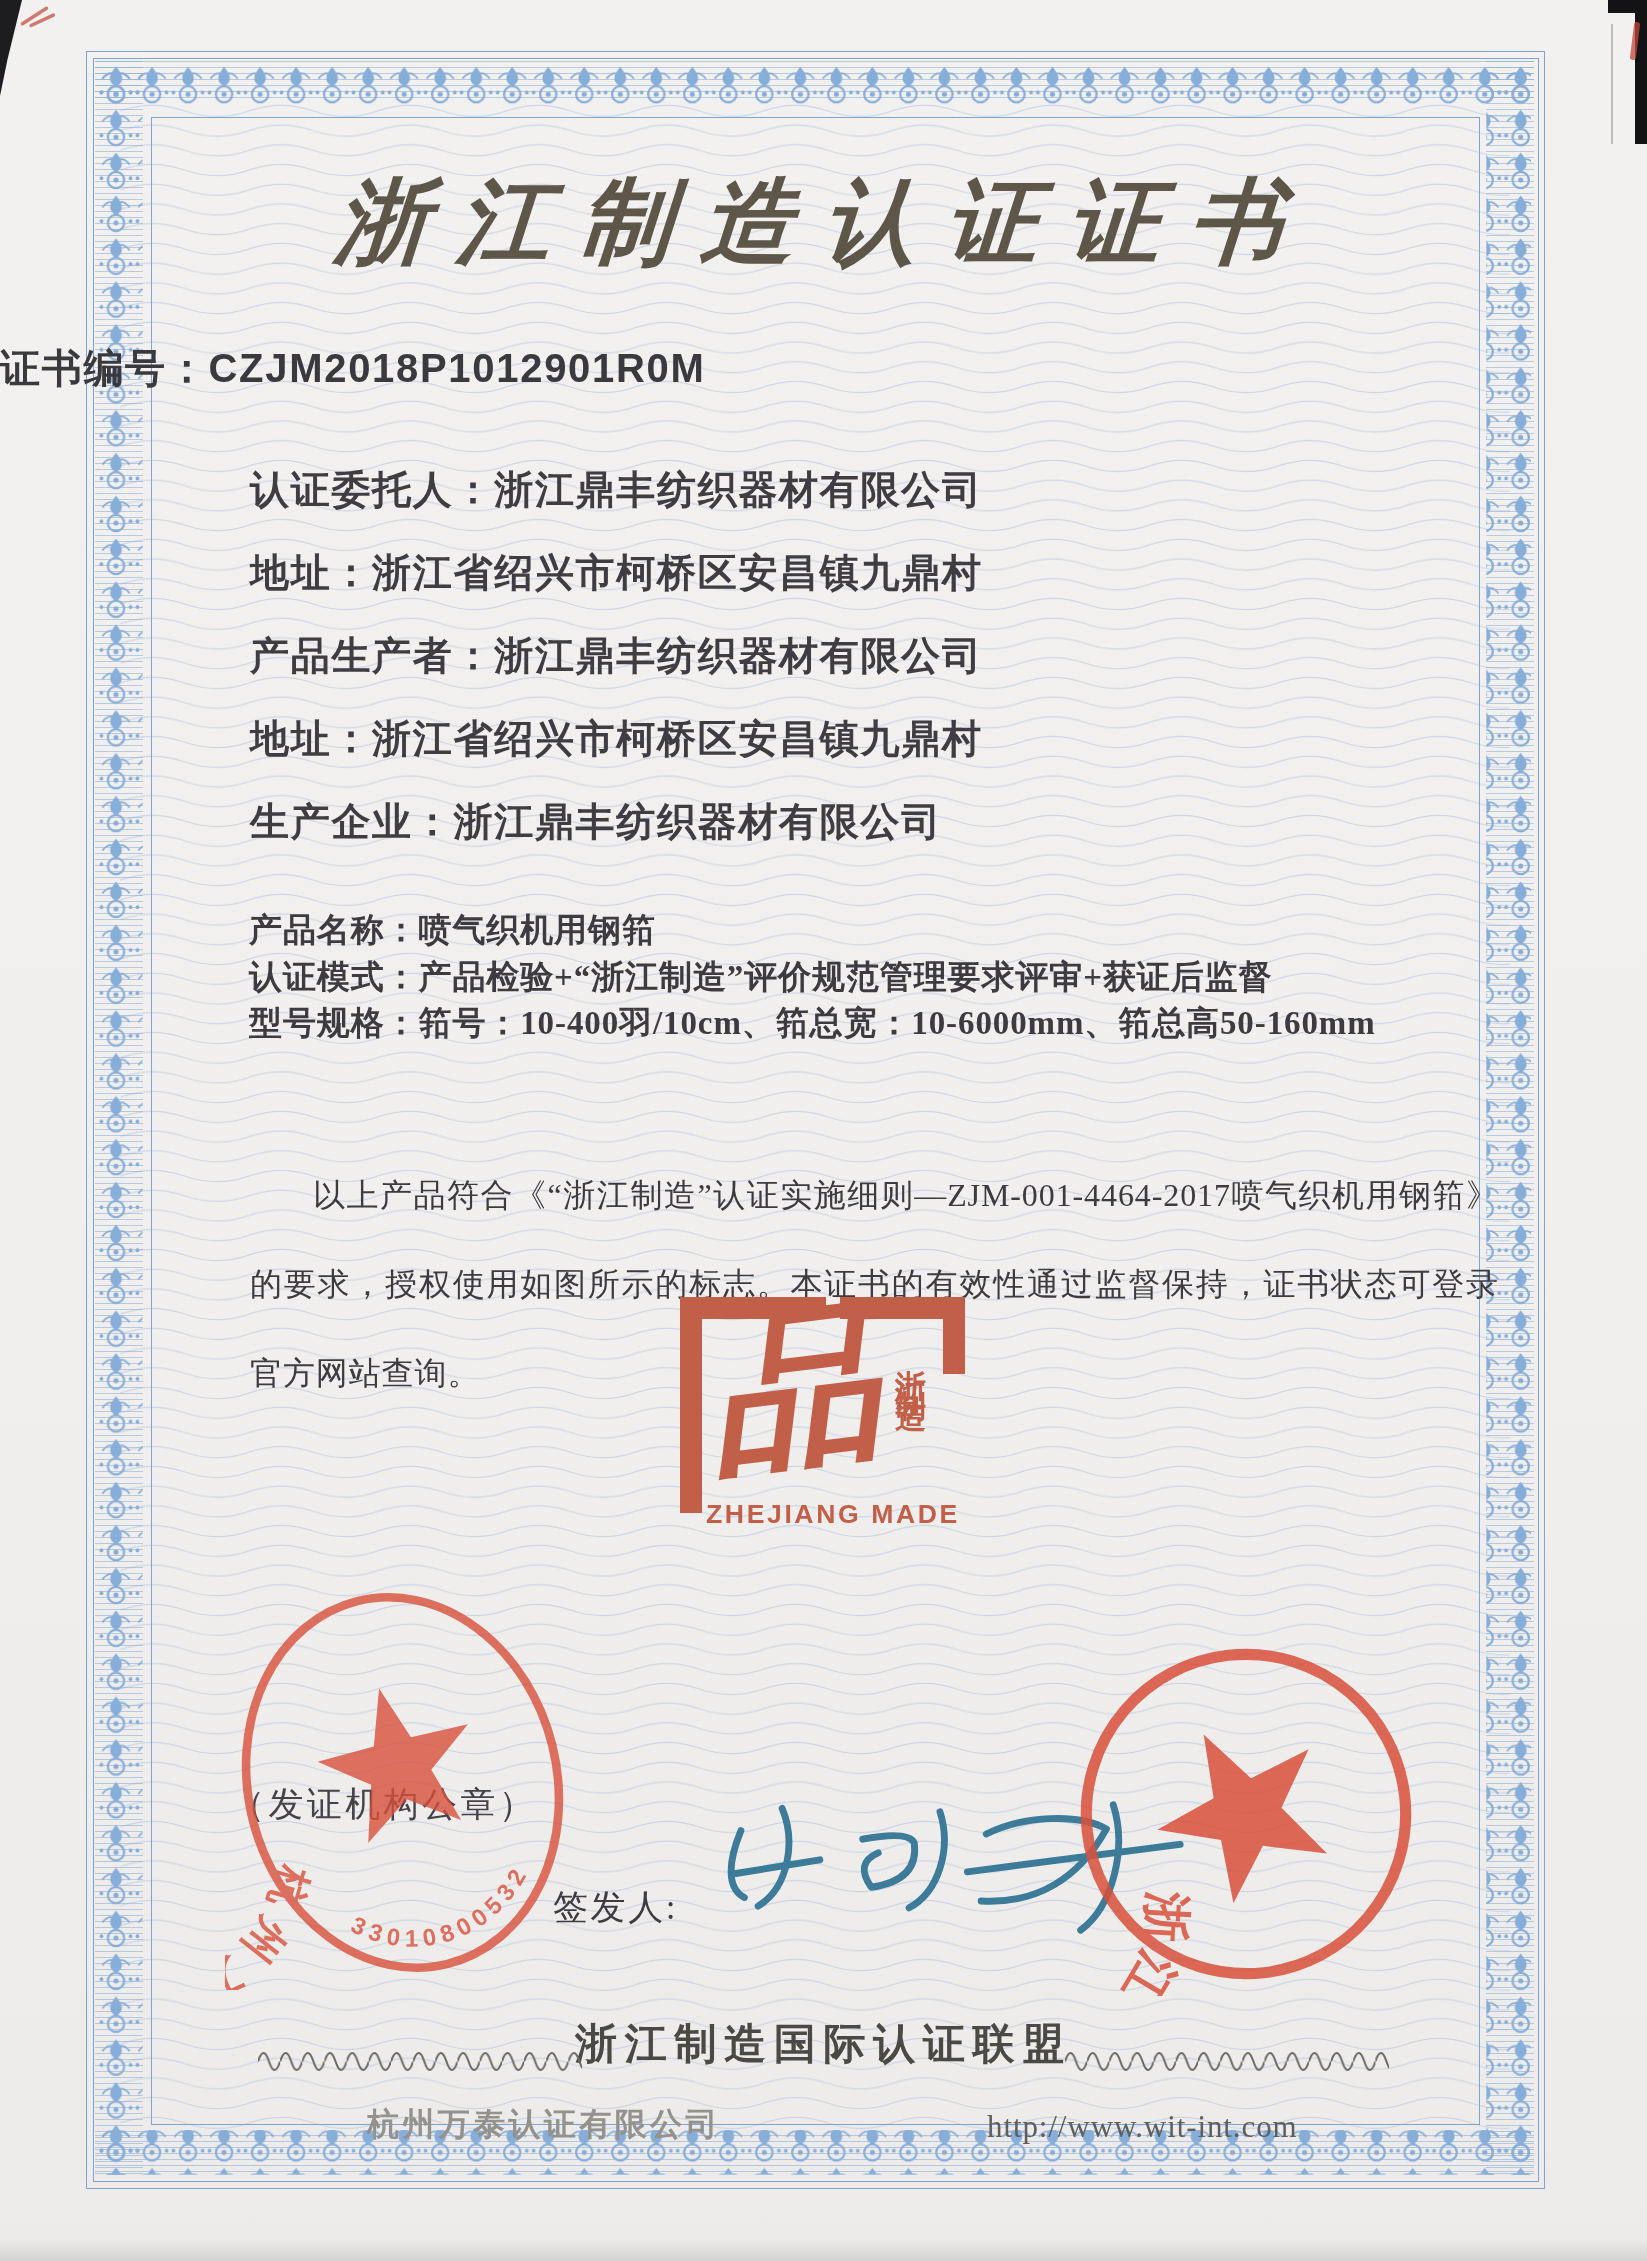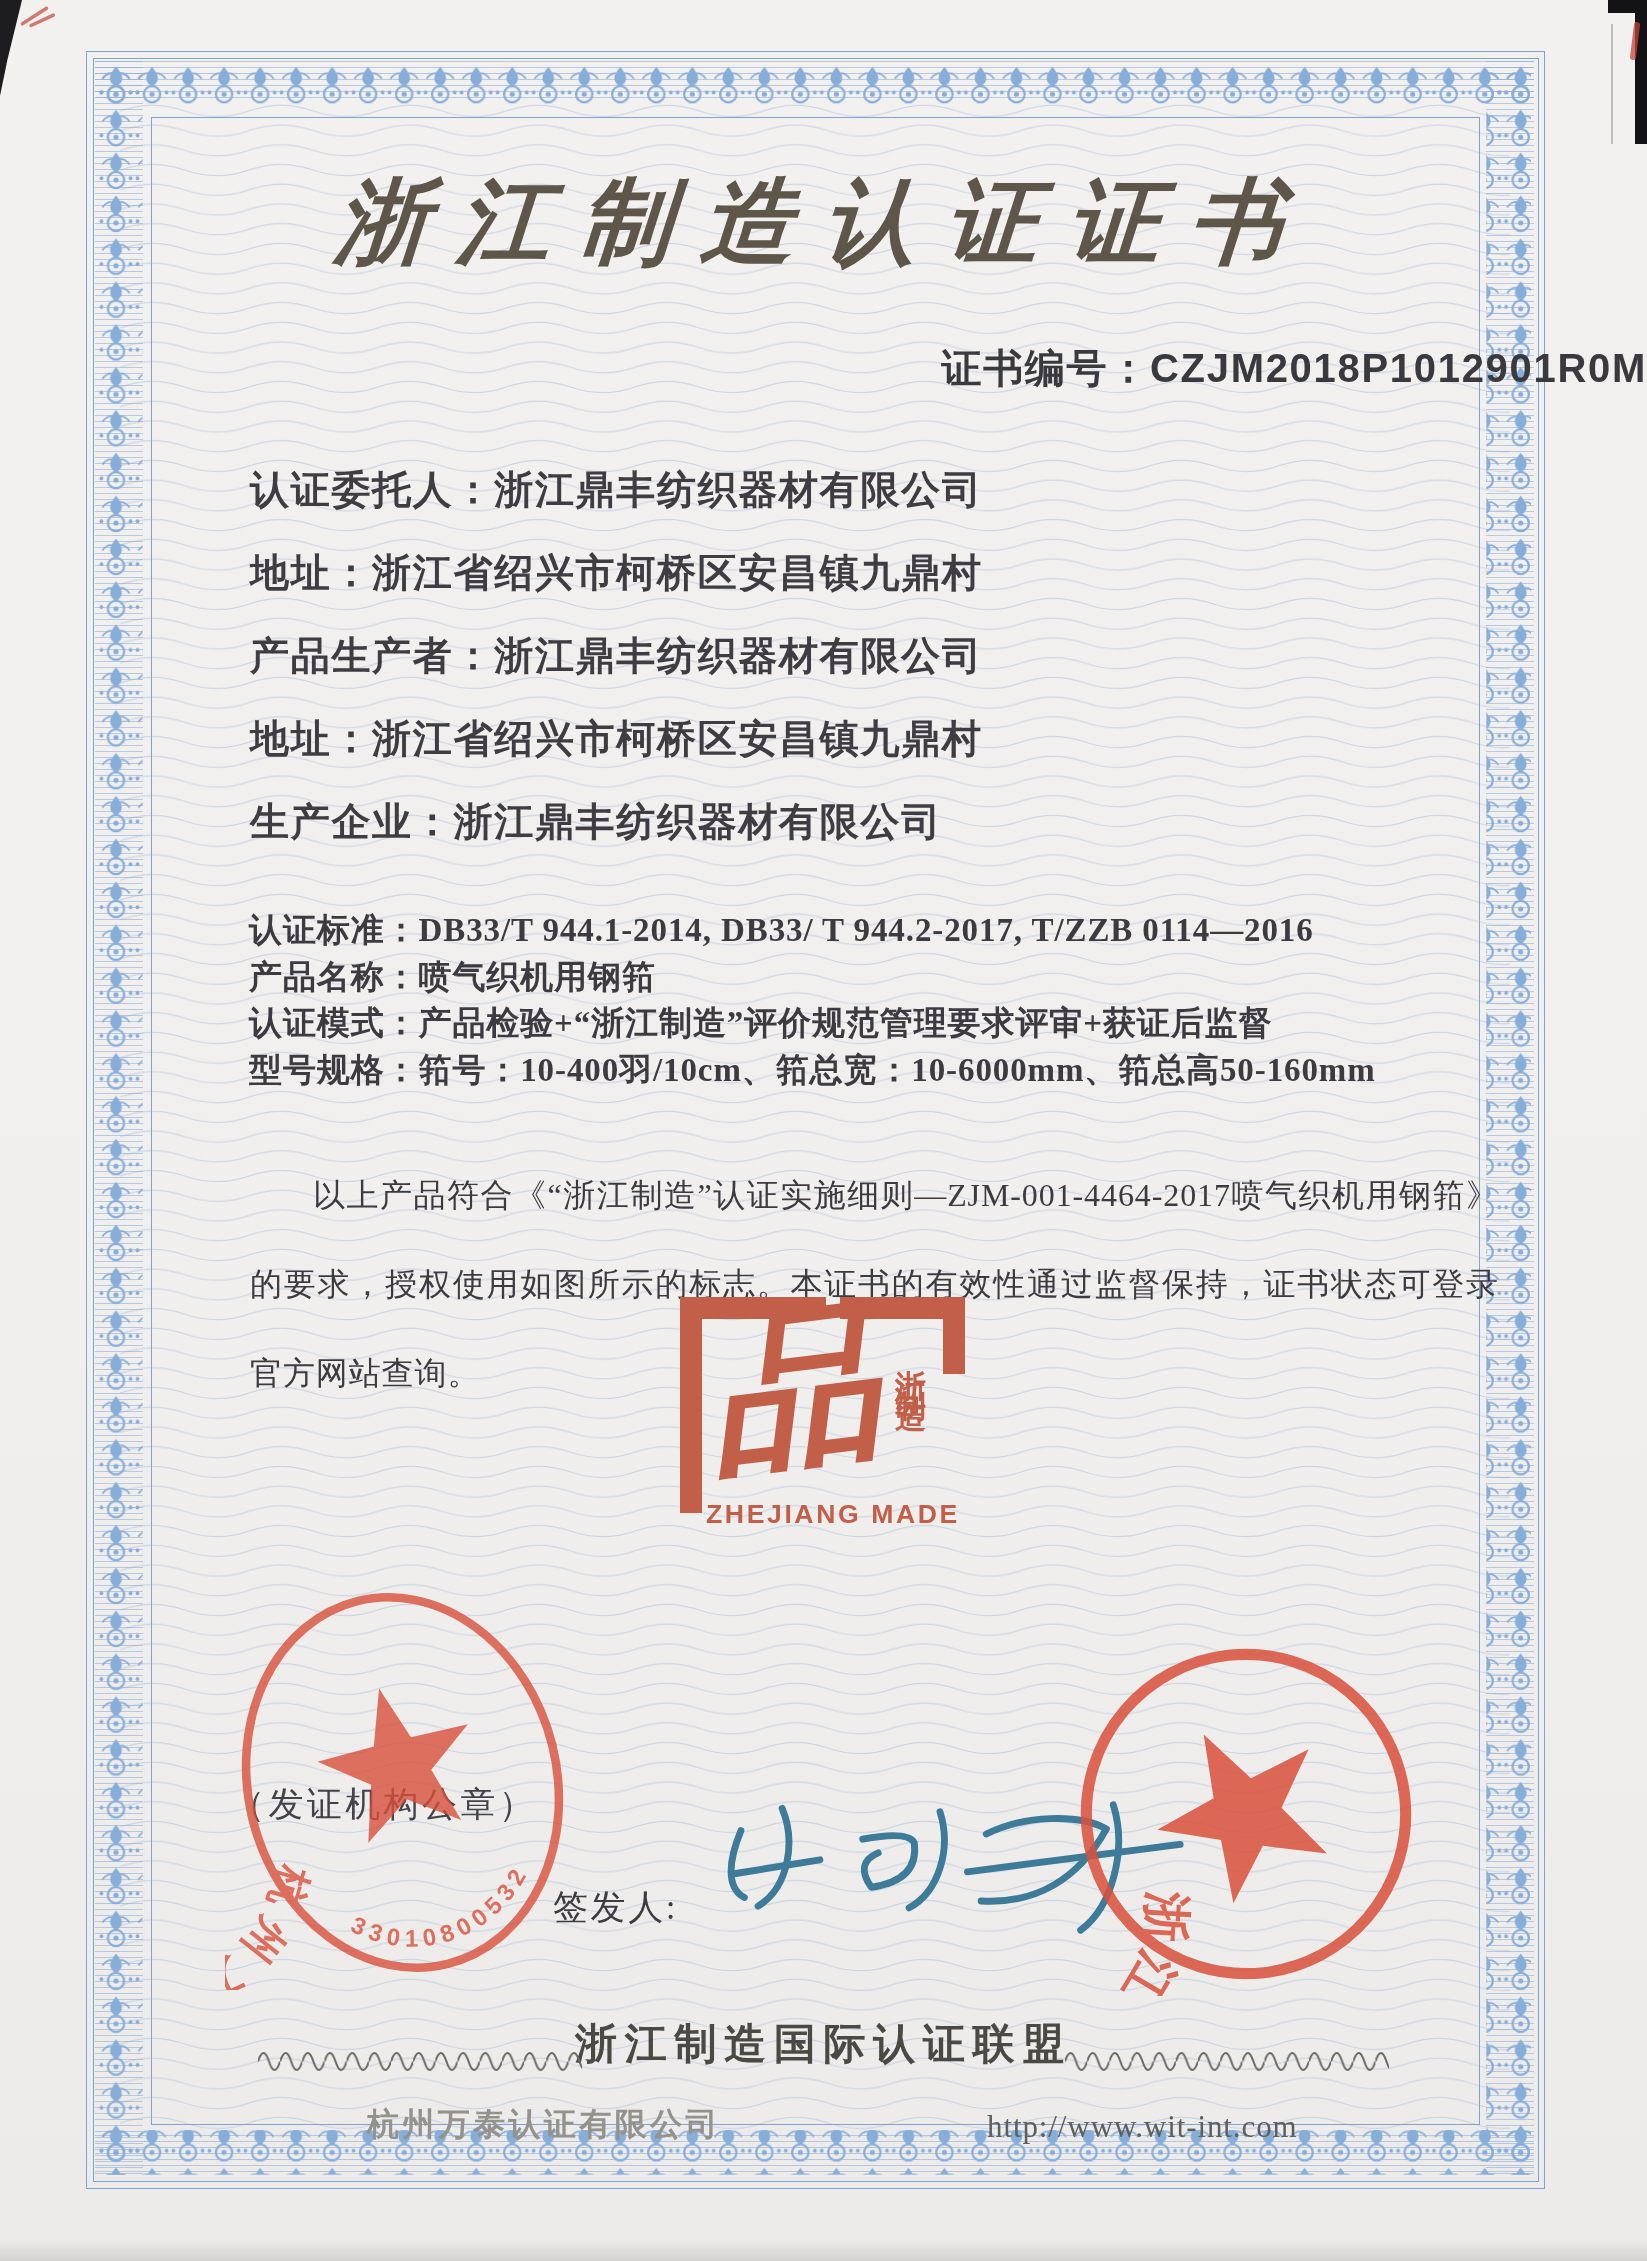--- a/index.html
+++ b/index.html
@@ -29,21 +29,21 @@
   .hatch-bottom{left:95px;top:2135px;width:1439px;height:41px;}
   .hatch-left{left:95px;top:61px;width:48px;height:2117px;}
   .hatch-right{left:1486px;top:61px;width:48px;height:2117px;}
   .frame-inner{left:151px;top:117px;width:1327px;height:2006px;border-width:1.7px;}
   
   .certificate-title{
     left:0;top:160px;width:1647px;text-align:center;
     font-size:93px;font-weight:700;font-style:italic;color:#5e5649;
     letter-spacing:29px;transform:skewX(-4deg);
   }
-  .cert-number{left:0;top:341px;width:1647px;text-align:right;
+  .cert-number{left:0;top:341px;width:1647px;text-align:left;
     font-family:"Liberation Sans","DejaVu Sans",sans-serif;
     font-size:40px;font-weight:600;color:#3a393d;letter-spacing:1.7px;}
   .info-block{left:250px;top:470px;width:1201px;display:flex;flex-direction:column;gap:44px;}
   .info-line{font-size:39px;font-weight:700;color:#3f3d42;line-height:39px;letter-spacing:1.7px;}
   .spec-block{left:249px;top:914px;width:1227px;display:flex;flex-direction:column;gap:13.7px;}
   .spec-line{font-size:33px;line-height:33px;color:#3d3b40;letter-spacing:0.9px;}
   .spec-line .lbl{font-weight:700;}
   .spec-line .val{font-weight:600;}
   .statement{left:250px;top:1151px;width:1249px;font-size:32px;line-height:89px;
     color:#3d3b40;text-indent:63px;text-align:justify;font-weight:500;letter-spacing:0.9px;}
@@ -147,23 +147,20 @@
     <div class="info-line">
       <span>地址：</span><span>浙江省绍兴市柯桥区安昌镇九鼎村</span>
     </div>
     <div class="info-line">
       <span>生产企业：</span><span>浙江鼎丰纺织器材有限公司</span>
     </div>
   </div>
 
   <div class="abs spec-block">
     <div class="spec-line">
-      <span class="lbl">认证标准：</span><span class="val">DB33/T 944.1-2014, DB33/ T 944.2-2017, T/ZZB 0114—2016</span>
-    </div>
-    <div class="spec-line">
       <span class="lbl">产品名称：</span><span class="val">喷气织机用钢筘</span>
     </div>
     <div class="spec-line">
       <span class="lbl">认证模式：</span><span class="val">产品检验+“浙江制造”评价规范管理要求评审+获证后监督</span>
     </div>
     <div class="spec-line">
       <span class="lbl">型号规格：</span><span class="val">筘号：10-400羽/10cm、筘总宽：10-6000mm、筘总高50-160mm</span>
     </div>
   </div>
 

